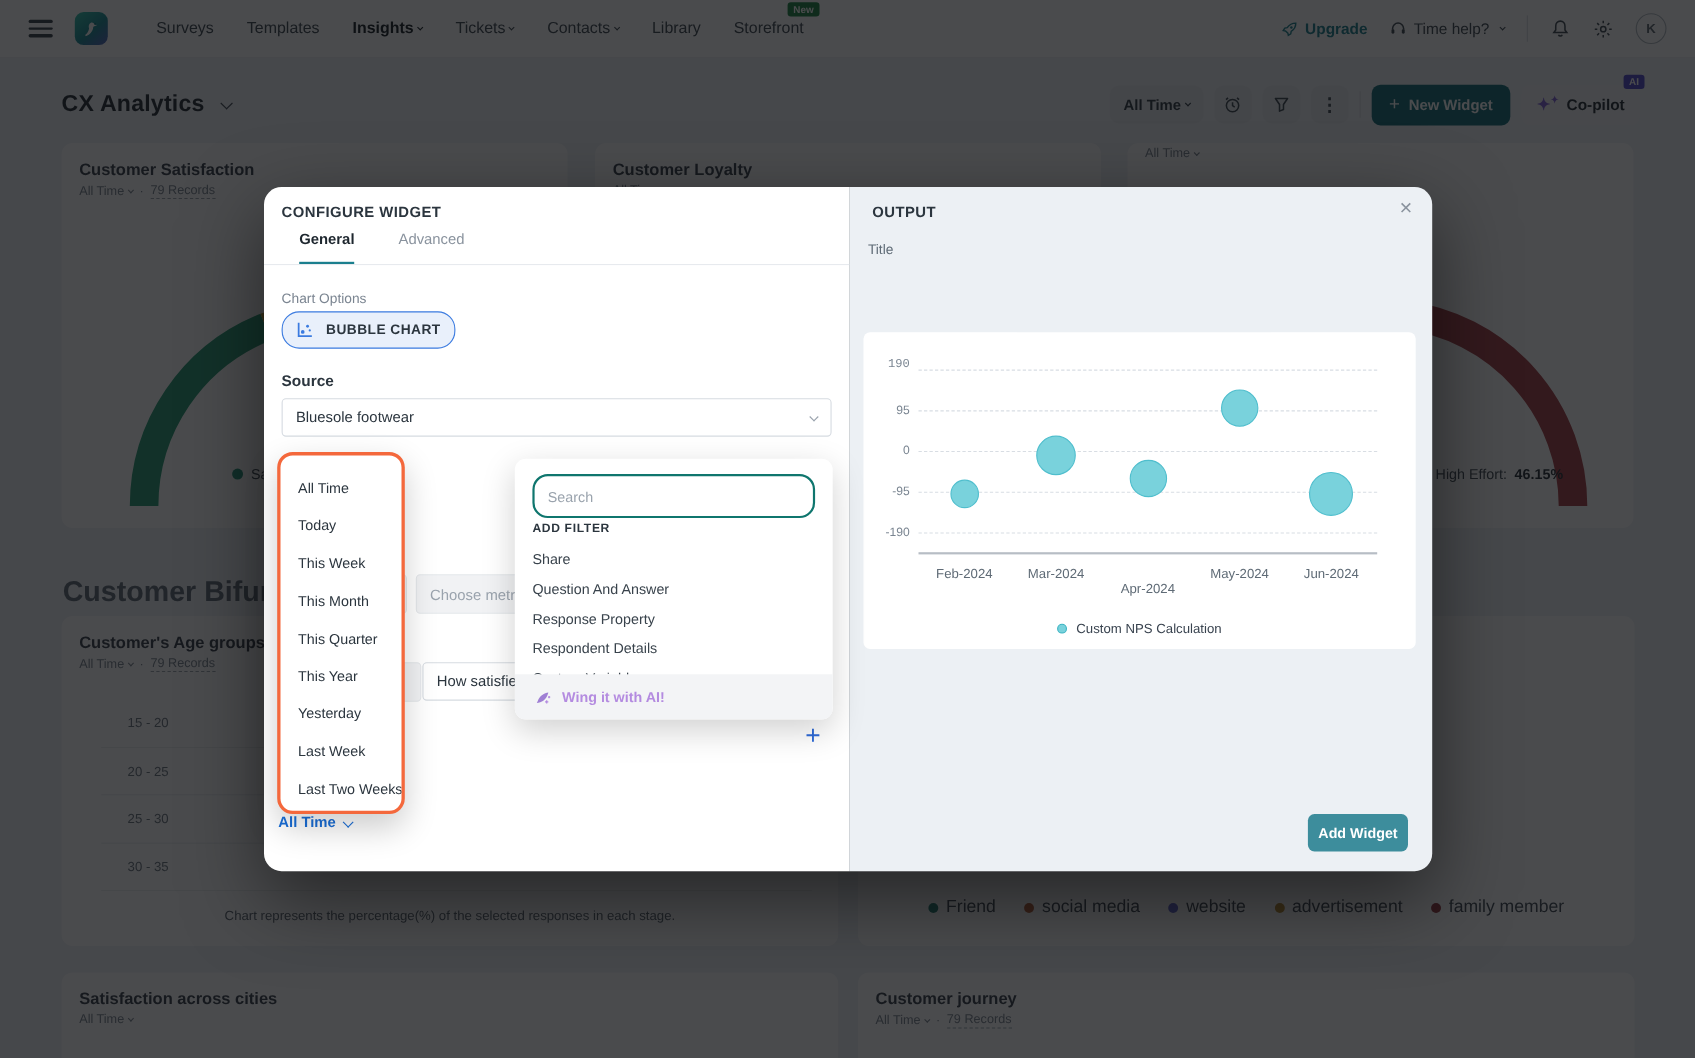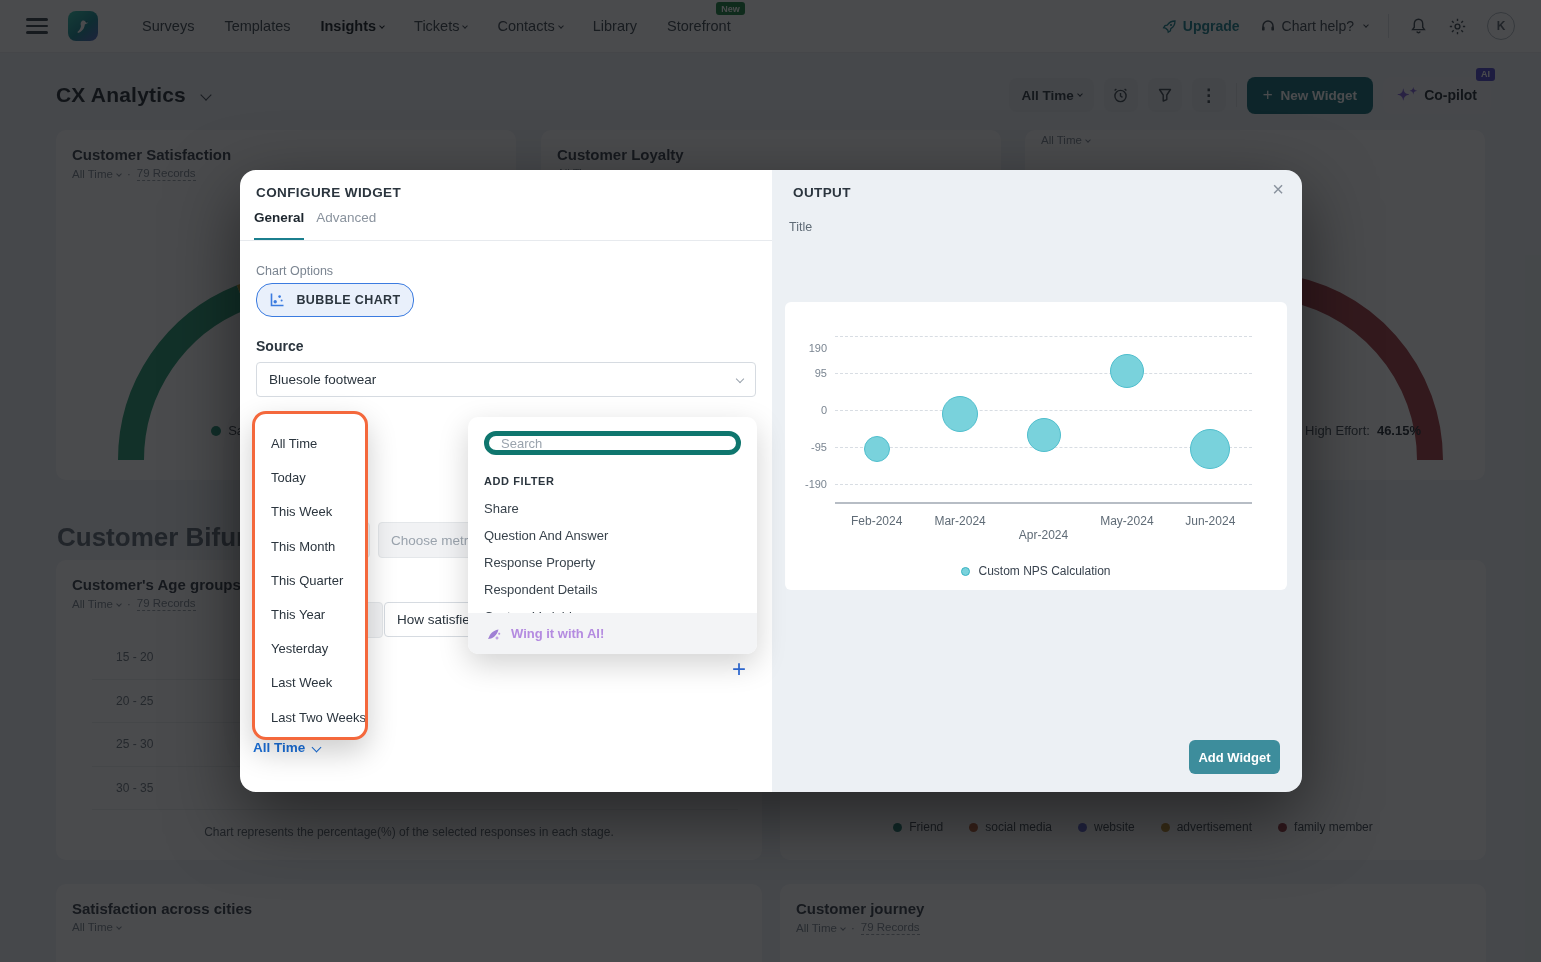--- a/index.html
+++ b/index.html
@@ -46,52 +46,52 @@
   .records{border-bottom:1px dashed #9aa3ad;padding-bottom:1px;cursor:pointer}
   .g-legend{position:absolute;bottom:42px;width:100%;display:flex;justify-content:center;align-items:center;gap:18px;font-size:13px;color:#3c464f}
   .dot{width:10px;height:10px;border-radius:50%;display:inline-block;flex:none}
   .g-item{display:flex;align-items:center;gap:7px;white-space:nowrap}
   .g-item b{color:#1d262e}
   .section-title{position:absolute;left:57px;top:522px;font-size:26px;font-weight:bold;color:#5d6874;z-index:1}
   .agerows{position:absolute;left:36px;right:24px;top:76px}
   .agerow{height:43.5px;display:flex;align-items:center;border-bottom:1px solid #e9edf0;font-size:12px;color:#6a747e}
   .agerow span{padding-left:24px}
   .age-caption{position:absolute;left:0;right:0;top:265px;text-align:center;font-size:12px;color:#555f69}
-  .j-legend{position:absolute;bottom:26px;left:0;right:0;display:flex;justify-content:center;align-items:center;gap:26px;font-size:12px;color:#3c464f}
+  .j-legend{position:absolute;bottom:26px;left:0;right:0;display:flex;justify-content:center;align-items:center;gap:26px;font-size:16px;color:#3c464f}
   .j-item{display:flex;align-items:center;gap:7px}
   .j-item .dot{width:9px;height:9px}
 
   
   .dim{position:absolute;inset:0;background:rgba(13,15,17,.75);z-index:10}
 
   
   .modal{position:absolute;left:240px;top:170px;width:1062px;height:622px;z-index:20;display:flex;border-radius:16px;box-shadow:0 24px 70px rgba(0,0,0,.5)}
   .cfg{position:relative;width:532px;background:#fff;border-radius:16px 0 0 16px}
   .cfg-title{position:absolute;left:16px;top:15px;font-size:13.5px;font-weight:bold;letter-spacing:.4px;color:#2b353e}
-  .tabs{position:absolute;left:0;top:40px;width:100%;height:31px;border-bottom:1px solid #e7eaee;display:flex;padding-left:14px;gap:12px}
+  .tabs{position:absolute;left:0;top:40px;width:100%;height:31px;border-bottom:1px solid #e7eaee;display:flex;padding-left:32px;gap:40px}
   .tab{font-size:13.5px;color:#8a939e;cursor:pointer;padding-bottom:10px}
   .tab.active{color:#1d262e;font-weight:bold;border-bottom:2.5px solid #1b7f8e}
   .lbl-gray{position:absolute;font-size:12.5px;color:#7b8591}
   .charttype{position:absolute;left:16px;top:113px;width:158px;height:34px;border:1.5px solid #3b7be0;background:#e9f0fb;border-radius:16px;display:flex;align-items:center;justify-content:center;gap:11px;font-size:12.5px;font-weight:bold;letter-spacing:.4px;color:#2b353e;cursor:pointer;font-family:inherit}
   .lbl-strong{position:absolute;font-size:14px;font-weight:bold;color:#2b353e}
   .select{position:absolute;left:16px;top:192px;width:500px;height:35px;border:1px solid #d6dbe1;border-radius:4px;background:#fff;display:flex;align-items:center;padding:0 12px;font-size:13.5px;color:#2b353e;cursor:pointer}
   .select .chev{margin-left:auto;color:#9aa3ad}
   .grayfield{position:absolute;background:#f1f2f4;border:1px solid #e4e7ea;border-radius:4px;height:36px;display:flex;align-items:center;padding:0 12px;font-size:13.5px;color:#9aa3ad}
   .whitefield{position:absolute;background:#fff;border:1px solid #d6dbe1;border-radius:4px;height:35px;display:flex;align-items:center;padding:0 12px;font-size:13.5px;color:#2b353e;white-space:nowrap;overflow:hidden}
   .plusbtn{position:absolute;left:492px;top:487px;background:none;border:none;color:#2f6bd8;font-size:24px;line-height:24px;cursor:pointer;font-family:inherit}
   .timelink{position:absolute;left:13px;top:570px;font-size:13.5px;font-weight:bold;color:#1a6fd9;cursor:pointer}
   .timelink .chev{width:7px;height:7px;margin-left:8px}
 
   
   .timedrop{position:absolute;left:12px;top:241px;width:116px;height:329px;background:#fff;border:3px solid #f4683c;border-radius:14px;box-shadow:0 12px 30px rgba(0,0,0,.2);padding:13px 0 0 0;z-index:5;overflow:hidden}
   .time-item{font-size:13px;color:#2b353e;line-height:34.2px;padding-left:16px;cursor:pointer;white-space:nowrap}
 
   
   .filterdrop{position:absolute;left:228px;top:247px;width:289px;height:237px;background:#fff;border-radius:10px;box-shadow:0 10px 30px rgba(0,0,0,.18);z-index:6;overflow:hidden}
-  .searchbox{position:absolute;left:16px;top:14px;width:257px;height:24px;border:5px solid #0f766e;border-radius:14px;padding:0 12px;font-size:13px;color:#2b353e;font-family:inherit;outline:none;background:#fff}
+  .searchbox{position:absolute;left:16px;top:14px;width:257px;height:40px;border:2px solid #0f766e;border-radius:14px;padding:0 12px;font-size:13px;color:#2b353e;font-family:inherit;outline:none;background:#fff}
   .searchbox::placeholder{color:#9aa3ad}
   .addfilter{position:absolute;left:16px;top:58px;font-size:11px;font-weight:bold;letter-spacing:.6px;color:#2b353e}
   .filteropts{position:absolute;left:16px;top:78px;right:10px}
   .filter-item{font-size:13px;color:#39434c;line-height:27px;cursor:pointer;white-space:nowrap}
   .aifoot{position:absolute;left:0;right:0;top:196px;height:41px;background:#f3f4f6;display:flex;align-items:center;padding-left:18px;gap:9px;cursor:pointer}
   .aifoot span{font-size:13px;font-weight:bold;color:#b48be0}
 
   
   .out{position:relative;width:530px;background:#ecf0f4;border-radius:0 16px 16px 0}
   .out-title{position:absolute;left:21px;top:15px;font-size:13.5px;font-weight:bold;letter-spacing:.4px;color:#2b353e}
@@ -140,21 +140,21 @@
           <circle cx="9" cy="6" r="1.1" fill="#177e8a"></circle>
         </svg>
       <span>Upgrade</span>
     </span>
     <span class="needhelp">
       <svg width="16" height="16" viewBox="0 0 16 16">
           <path d="M3 9V8a5 5 0 0 1 10 0v1" fill="none" stroke="#39434c" stroke-width="1.4"></path>
           <rect x="2" y="8.6" width="2.6" height="4" rx="1.2" fill="#39434c"></rect>
           <rect x="11.4" y="8.6" width="2.6" height="4" rx="1.2" fill="#39434c"></rect>
         </svg>
-      <span>Chart help?</span>
+      <span>Time help?</span>
         <i class="chev sm"></i>
     </span>
     <span class="vdiv"></span>
     <button class="iconbtn">
       <svg width="19" height="19" viewBox="0 0 19 19">
           <path d="M9.5 2.2c-2.6 0-4.2 1.9-4.2 4.6v3.4L3.6 12.6h11.8l-1.7-2.4V6.8c0-2.7-1.6-4.6-4.2-4.6Z" fill="none" stroke="#39434c" stroke-width="1.4"></path>
           <path d="M7.8 14.6a1.8 1.8 0 0 0 3.4 0" fill="none" stroke="#39434c" stroke-width="1.4"></path>
         </svg>
     </button>
     <button class="iconbtn">
@@ -381,21 +381,21 @@
   <div class="out">
     <div class="out-title">OUTPUT</div>
     <button class="closex">×</button>
     <div class="out-lbl">Title</div>
     <div class="chartcard">
       <div class="c-legend">
         <span class="dot" style="border: 1px solid rgb(58, 179, 194); background: rgb(121, 210, 220);"></span>
         <span>Custom NPS Calculation</span>
       </div>
     <div class="gl" style="left: 50px; top: 34px; width: 417px;"></div>
-        <div class="yt" style="left: 0px; top: 40px;">190</div>
+        <div class="yt" style="left: 0px; top: 24px; font-family: Liberation Mono, monospace;">190</div>
         <div class="gl" style="left: 50px; top: 71px; width: 417px;"></div>
         <div class="yt" style="left: 0px; top: 65px;">95</div>
         <div class="gl" style="left: 50px; top: 108px; width: 417px;"></div>
         <div class="yt" style="left: 0px; top: 102px;">0</div>
         <div class="gl" style="left: 50px; top: 145px; width: 417px;"></div>
         <div class="yt" style="left: 0px; top: 139px;">-95</div>
         <div class="gl" style="left: 50px; top: 182px; width: 417px;"></div>
         <div class="yt" style="left: 0px; top: 176px;">-190</div>
         <div class="axisline"></div>
         <div class="xt" style="left: 49.7px;">Feb-2024</div>

